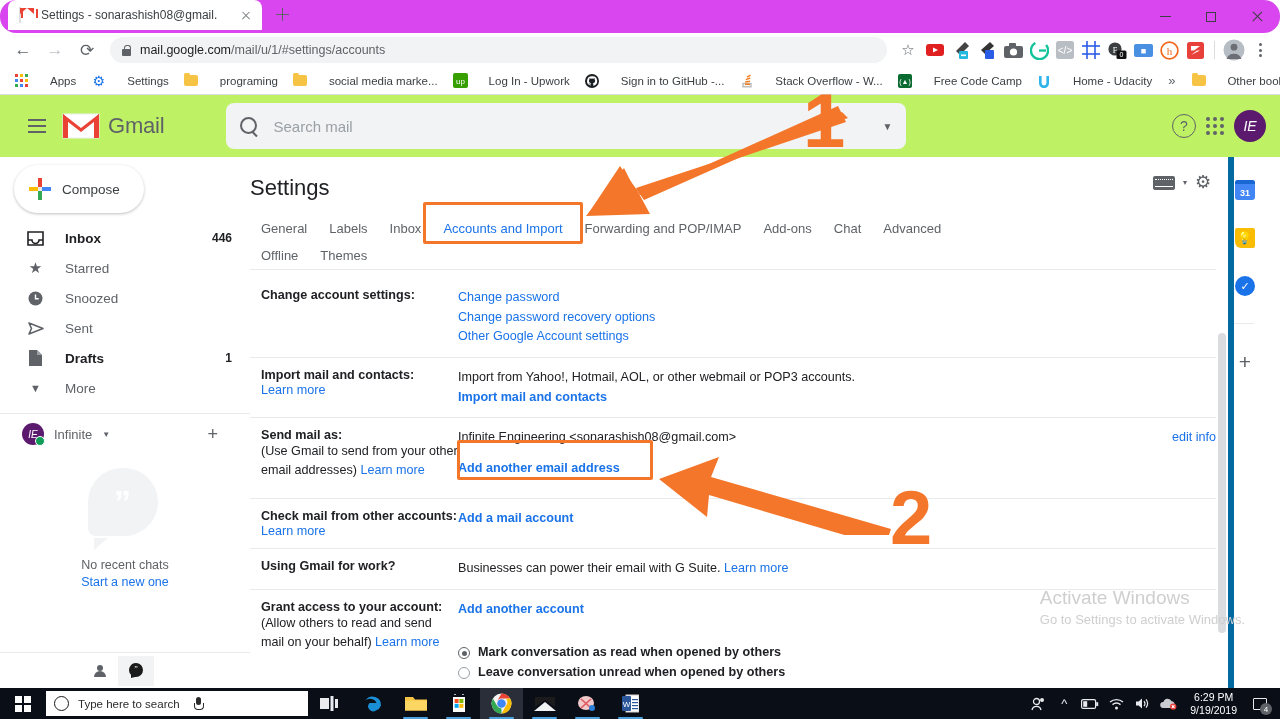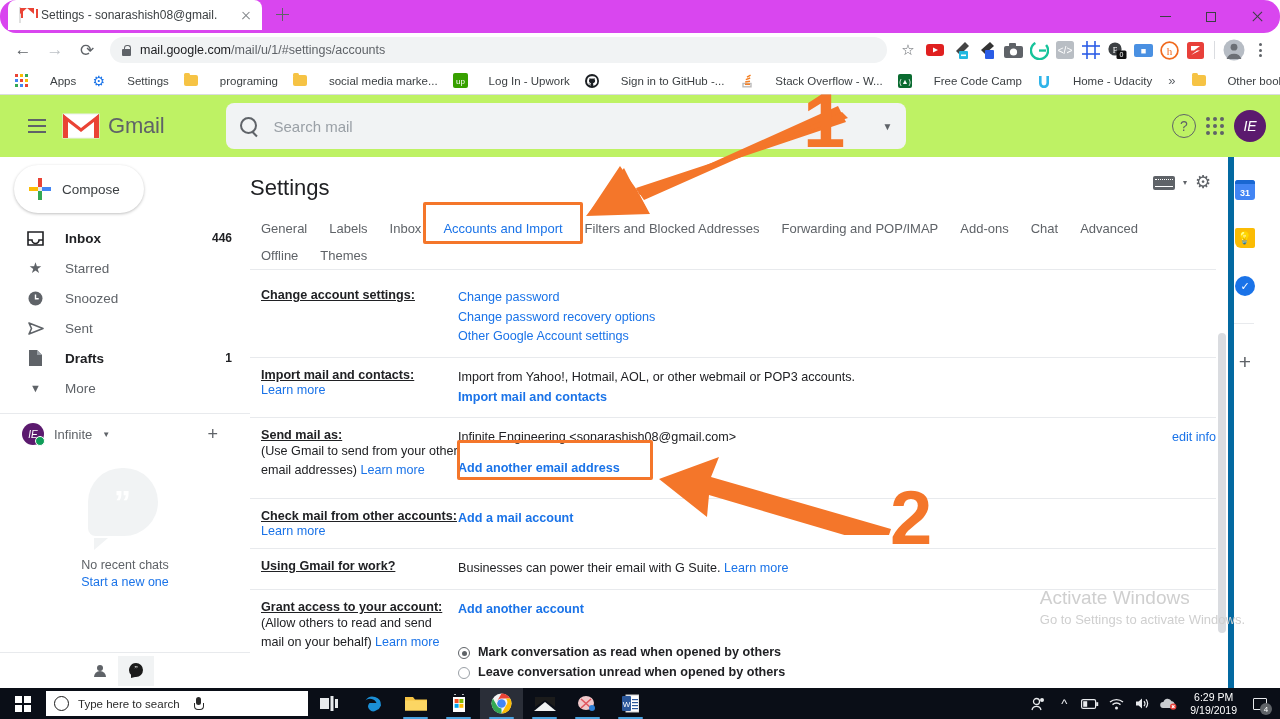--- a/index.html
+++ b/index.html
@@ -123,21 +123,21 @@
   .stitle{font-size:22px;color:#202124;padding:18px 0 14px 0;font-weight:400;}
   .settings-head{padding-left:0;position:relative;}
   .tabsrow{display:flex;flex-wrap:wrap;gap:0;align-items:center;border-bottom:1px solid #e8eaed;padding-bottom:0;}
   .stab{font-size:13px;color:#5f6368;padding:6px 11px;white-space:nowrap;position:relative;}
   .stab.active{color:#1a73e8;}
   .stab.active:after{content:"";position:absolute;left:7px;right:7px;bottom:-1px;height:2.5px;background:#1a73e8;}
   .content{padding-top:8px;}
   .srow{display:flex;border-bottom:1px solid #e8eaed;padding:10px 0;font-size:12.6px;color:#202124;}
   .srow:last-child{border-bottom:none;}
   .slabel{width:208px;flex:0 0 208px;padding-left:11px;}
-  .slabel b{font-weight:bold;display:block;text-decoration:underline;}
+  .slabel b{font-weight:bold;display:block;}
   .ssub{color:#202124;font-weight:400;line-height:1.5;}
   .learn{color:#1a73e8;display:inline-block;margin-top:1px;}
   .sval{flex:1;line-height:1.56;position:relative;}
   .lnk{color:#1a73e8;display:block;}
   .lnk-i{color:#1a73e8;}
   .lnk.b{font-weight:bold;}
   .editinfo{position:absolute;right:12px;top:0;color:#1a73e8;font-size:12.6px;}
   .radio-line{display:flex;align-items:center;gap:8px;}
   .rad{width:12px;height:12px;border-radius:50%;border:1.5px solid #9aa0a6;position:relative;flex:0 0 12px;}
   .rad.on{border-color:#5f6368;}
@@ -560,21 +560,20 @@
           <div class="toolsright">
             <span class="kbd"></span>
             <span class="caret">▾</span>
             <span class="gear">⚙</span>
           </div>
           <div class="tabsrow">
             <div class="stab">General</div>
             <div class="stab">Labels</div>
             <div class="stab">Inbox</div>
             <div class="stab active" id="tab-accounts">Accounts and Import</div>
-            <div class="stab">Filters and Blocked Addresses</div>
             <div class="stab">Forwarding and POP/IMAP</div>
             <div class="stab">Add-ons</div>
             <div class="stab">Chat</div>
             <div class="stab">Advanced</div>
             <div style="flex-basis:100%;height:0"></div>
             <div class="stab">Offline</div>
             <div class="stab">Themes</div>
           </div>
         </div>
 

